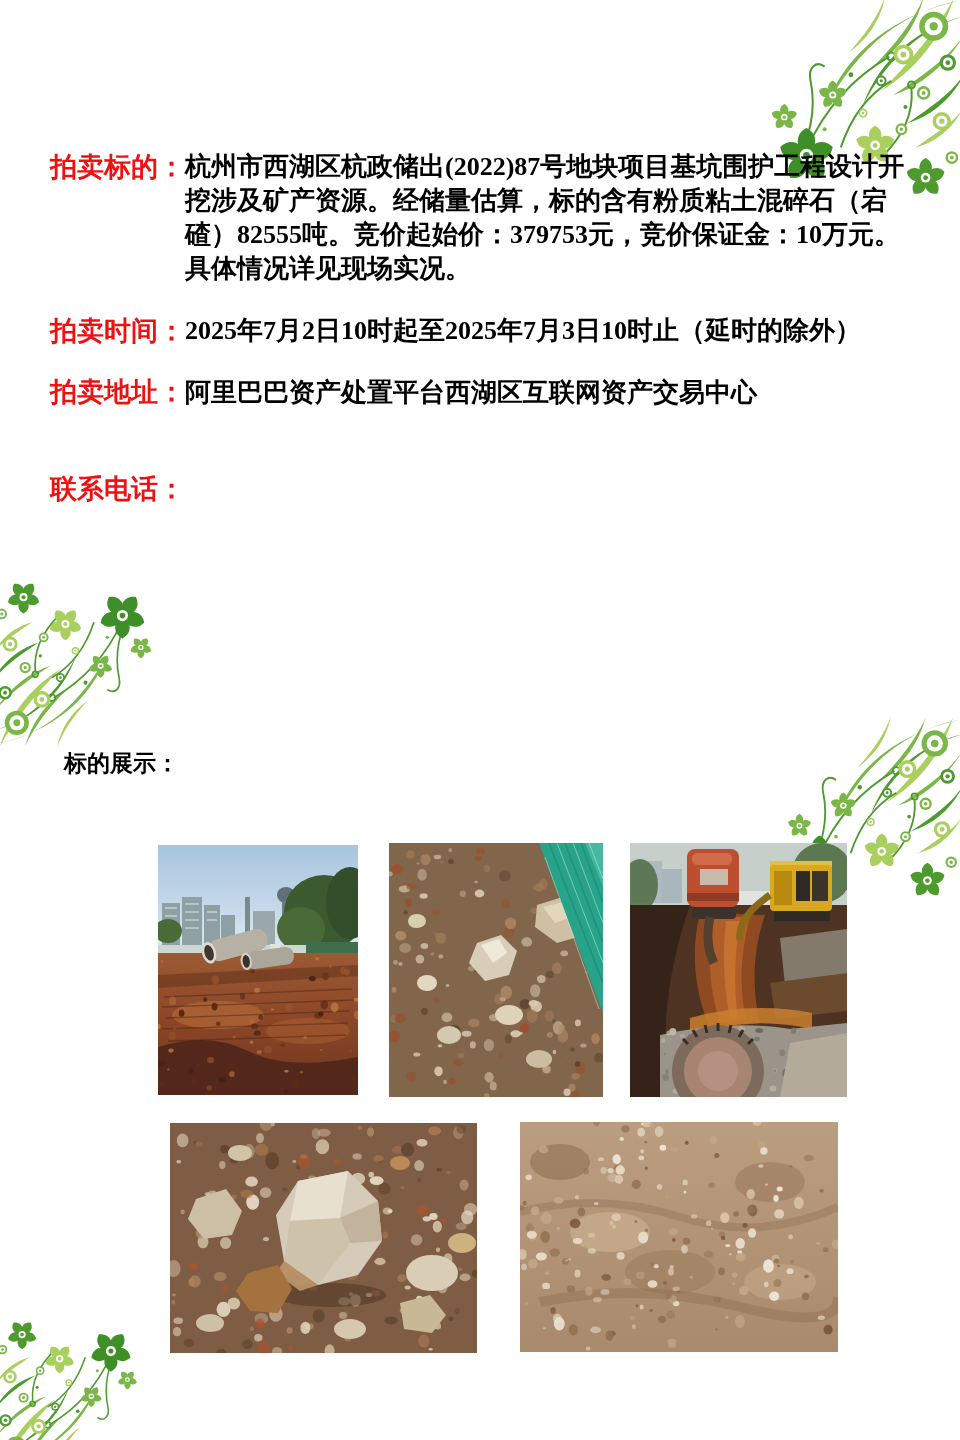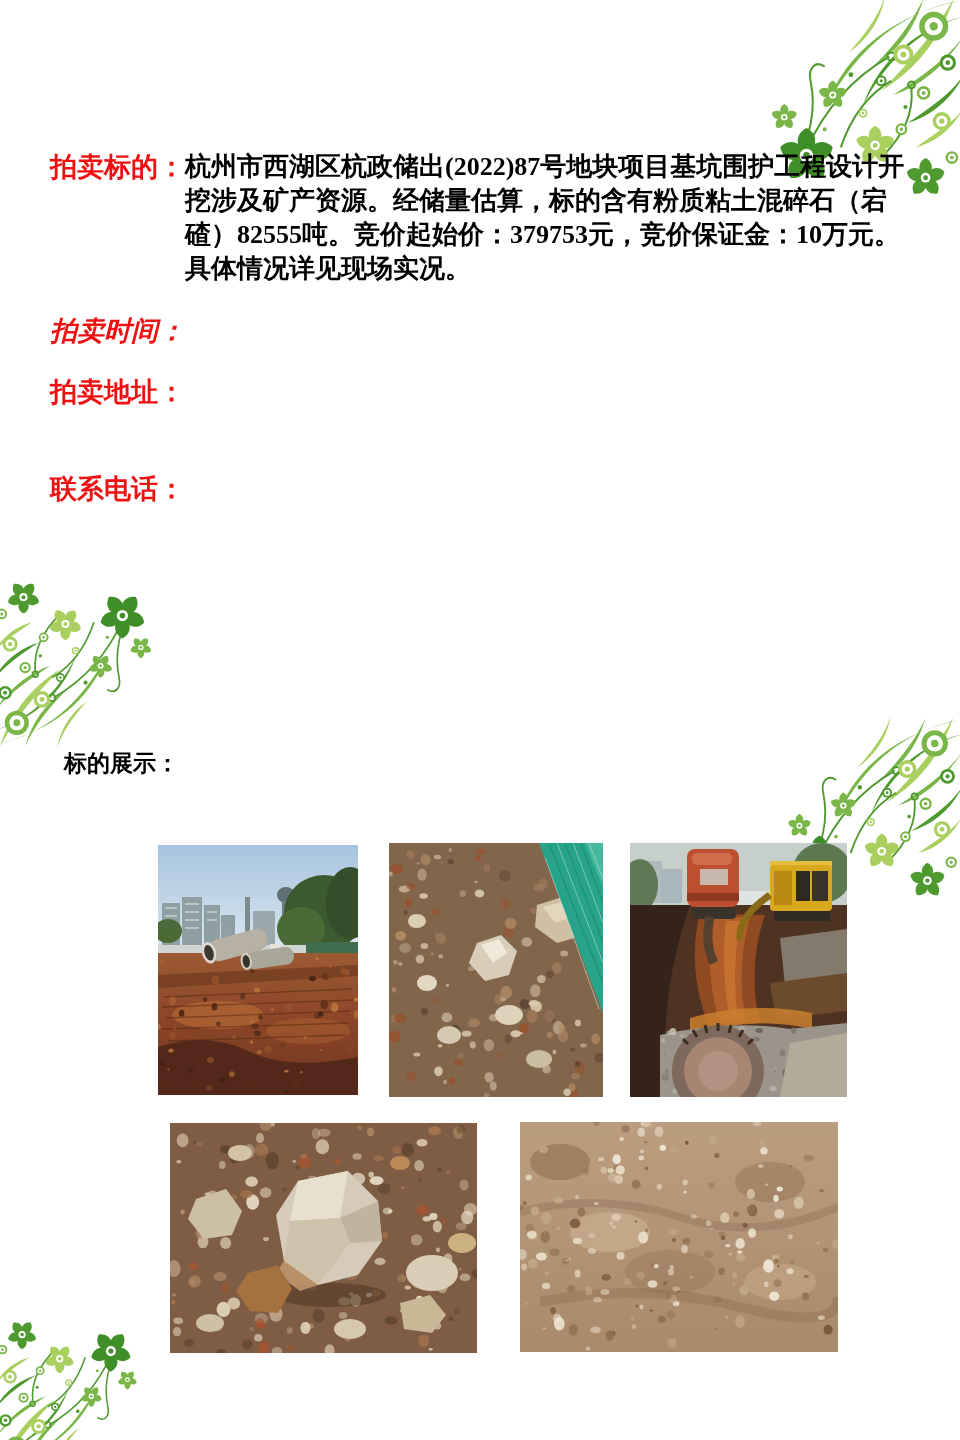--- a/index.html
+++ b/index.html
@@ -4,21 +4,21 @@
 <style>
   html,body{margin:0;padding:0;background:#fff;}
   body{font-family:"Liberation Serif","DejaVu Serif",serif;}
   .page{position:relative;width:960px;height:1440px;margin:0 auto;background:#fff;overflow:hidden;}
 
   
   .row{position:absolute;left:50px;display:flex;align-items:flex-start;}
   .lbl{flex:0 0 134px;color:#ee1111;font-weight:700;font-size:27px;line-height:34px;white-space:nowrap;}
   .txt{font-weight:700;font-size:26px;line-height:34px;color:#000;}
   #row-subject{top:150px;} #row-subject .txt{width:734px;}
-  #row-time{top:314px;font-style:italic;}
+  #row-time{top:314px;}
   #row-addr{top:377px;font-family:Liberation Mono, monospace;} #row-addr .txt{width:740px;}
   #row-phone{top:472px;}
   .gallery-heading{position:absolute;left:64px;top:748px;font-size:23px;font-weight:700;color:#000;}
 
   
   .photo{position:absolute;overflow:hidden;}
   .photo svg{display:block;width:100%;height:100%;}
   #photo-1{left:158px;top:845px;width:200px;height:250px;}
   #photo-2{left:389px;top:843px;width:214px;height:254px;}
   #photo-3{left:630px;top:843px;width:217px;height:254px;}
@@ -104,25 +104,27 @@
       <use href="#flourish"></use>
     </svg>
 
   <div class="row" id="row-subject">
     <span class="lbl">拍卖标的：</span>
     <span class="txt">杭州市西湖区杭政储出(2022)87号地块项目基坑围护工程设计开挖涉及矿产资源。经储量估算，标的含有粉质粘土混碎石（宕碴）82555吨。竞价起始价：379753元，竞价保证金：10万元。具体情况详见现场实况。</span>
   </div>
 
   <div class="row" id="row-time">
     <span class="lbl">拍卖时间：</span>
+    <span class="txt">2025年7月2日10时起至2025年7月3日10时止（延时的除外）</span>
   </div>
 
   <div class="row" id="row-addr">
     <span class="lbl">拍卖地址：</span>
     <span class="txt">
+      <div>阿里巴巴资产处置平台西湖区互联网资产交易中心</div>
     </span>
   </div>
 
   <div class="row" id="row-phone">
     <span class="lbl">联系电话：</span>
   </div>
 
   <div class="gallery-heading">标的展示：</div>
 
   <div class="photo" id="photo-1" aria-label="construction-site-overview-photo">

